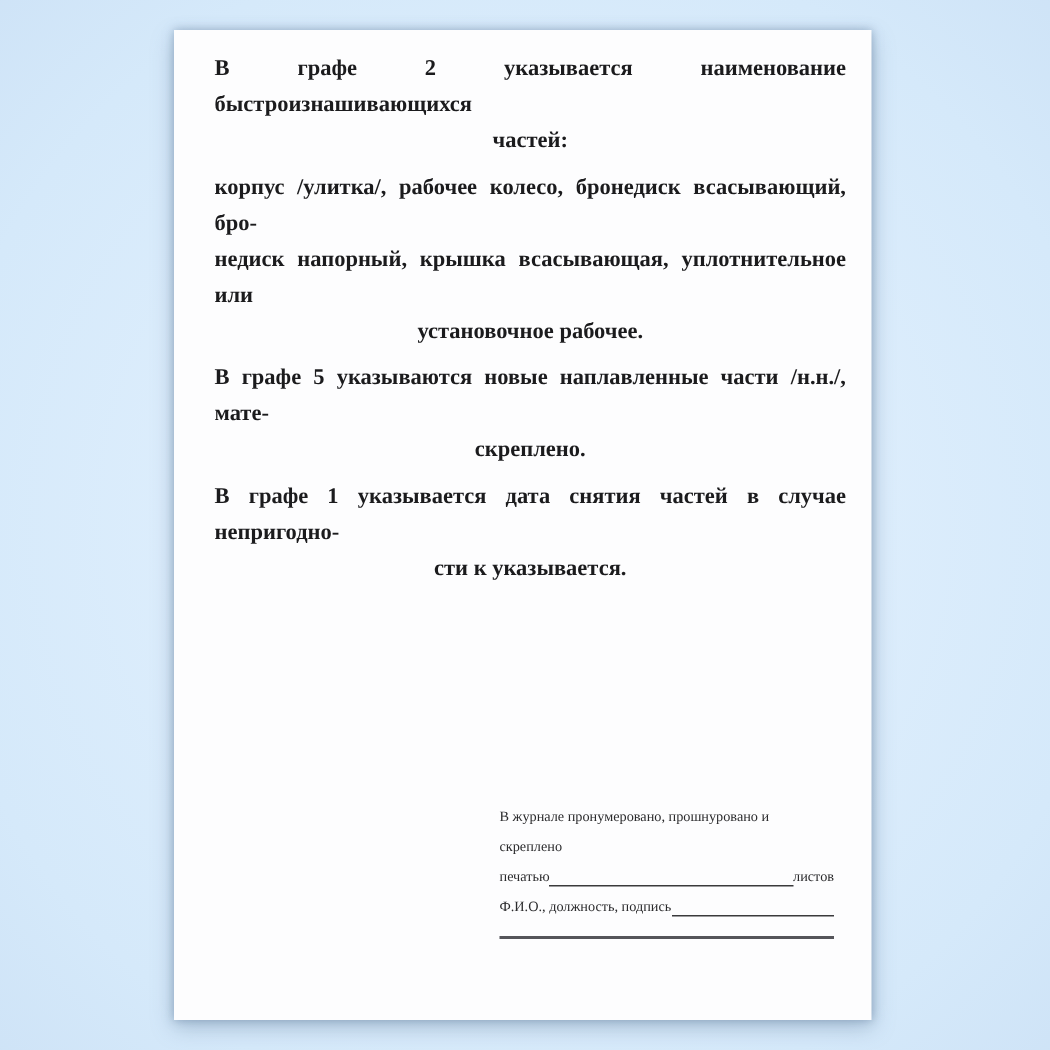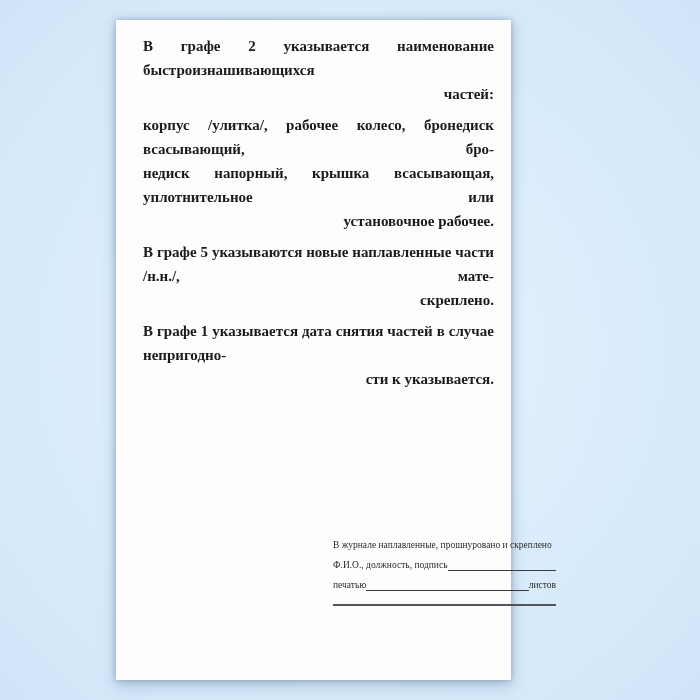--- a/index.html
+++ b/index.html
@@ -11,37 +11,37 @@
     height: 700px;
     position: relative;
     overflow: hidden;
     background: radial-gradient(ellipse 75% 75% at 50% 50%, #eaf4fd 0%, #dcedfc 45%, #d5e9fa 75%, #cde2f6 100%);
     font-family: "Liberation Serif", serif;
   }
   .paper {
     position: absolute;
     left: 116px;
     top: 20px;
-    width: 395px;
+    width: 465px;
     height: 660px;
     background: #fdfdfe;
     box-shadow: 0 0 6px rgba(100, 128, 158, 0.55), 0 5px 14px rgba(100, 128, 158, 0.40);
   }
   .content {
     padding: 14px 17px 0 27px;
   }
   .para {
     margin: 0 0 7px 0;
     font-weight: 700;
     font-size: 15px;
     line-height: 24px;
     color: #1b1b1d;
   }
   .line {
-    text-align: right;
+    text-align: center;
     white-space: normal;
   }
   .line.just {
     text-align: justify;
     text-align-last: justify;
   }
   .sig {
     position: absolute;
     left: 217px;
     top: 515px;
@@ -93,26 +93,26 @@
 
     <div class="para">
       <div class="line just">В графе 1 указывается дата снятия частей в случае непригодно-</div>
       <div class="line">сти к указывается.</div>
     </div>
 
   </div>
 
   <div class="sig">
     <div class="sig-row">
-      <span>В журнале наплавленные, прошнуровано и скреплено</span>
-    </div>
-    <div class="sig-row">
-      <span>Ф.И.О., должность, подпись</span>
-      <span class="fill"></span>
+      <span>В журнале пронумеровано, прошнуровано и скреплено</span>
     </div>
     <div class="sig-row">
       <span>печатью</span>
       <span class="fill"></span>
       <span>листов</span>
     </div>
+    <div class="sig-row">
+      <span>Ф.И.О., должность, подпись</span>
+      <span class="fill"></span>
+    </div>
     <div class="sig-rule"></div>
   </div>
 </div>
 
 </body></html>

